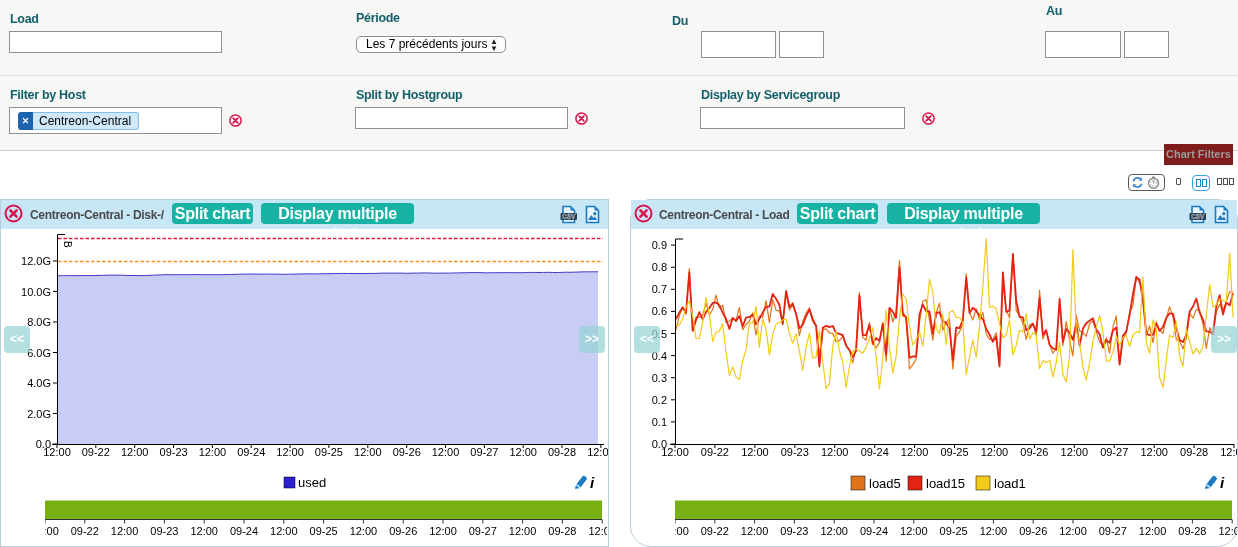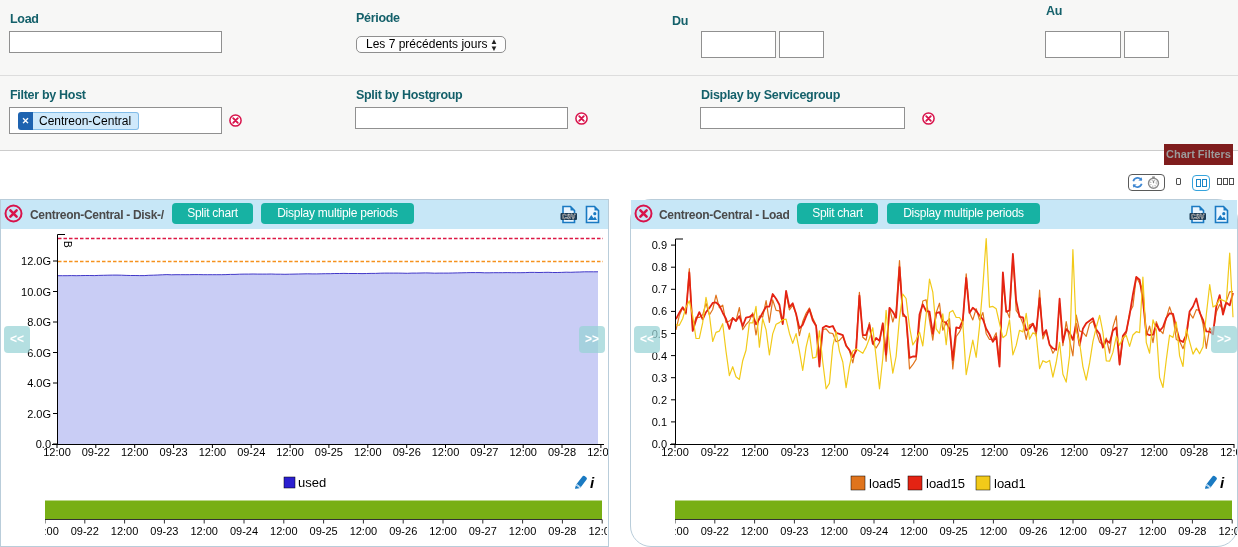--- a/index.html
+++ b/index.html
@@ -23,21 +23,21 @@
 #tgroup { position:absolute; left:1128px; top:174px; width:37px; height:17px; border:1.5px solid #5a5a5a; border-radius:4px; background:#fff; }
 .sqico { position:absolute; border:1px solid #4e4e4e; background:#fff; }
 #bluebox { position:absolute; left:1192px; top:175px; width:18px; height:16px; border:1.5px solid #35a3dc; border-radius:4px; background:#fff; }
 #bluebox i { position:absolute; top:3px; width:5px; height:7.5px; border:1.5px solid #1a86c8; background:#fff; }
 
 .panel { position:absolute; top:199px; height:348px; background:#fff; border:1px solid #b9cdda; }
 #panelL { left:0; width:609px; }
 #panelR { left:630px; width:608px;border-radius:21px; }
 .phead { position:absolute; left:0; top:0; right:0; height:29px; background:#c7e7f7; }
 .ptitle { position:absolute; top:8px; font-size:12px; letter-spacing:-0.3px; font-weight:bold; color:#4a4a4a; }
-.tbtn { position:absolute; top:3px; height:21px; background:#17b2a3; border-radius:4px; color:#fff; font-size:12px; letter-spacing:-0.25px; font-weight:normal; text-align:center; line-height:21px; }
+.tbtn { position:absolute; top:3px; height:21px; background:#17b2a3; border-radius:4px; color:#fff; font-size:16px; letter-spacing:-0.25px; font-weight:bold; text-align:center; line-height:21px; }
 .nav { position:absolute; width:26px; height:27px; background:rgba(151,211,213,0.72); border-radius:4px; color:#fff; font-size:12px; font-weight:bold; text-align:center; line-height:27px; letter-spacing:0px; z-index:5; }
 .csvg { position:absolute; top:5px; }
 svg text { font-family:"Liberation Sans",sans-serif; fill:#000; }
 </style>
 </head>
 <body>
 
 <div id="filters">
   <div class="flabel" style="left:10px; top:12px;">Load</div>
   <div class="tin" style="left:9px; top:31px; width:213px; height:22px;"></div>

